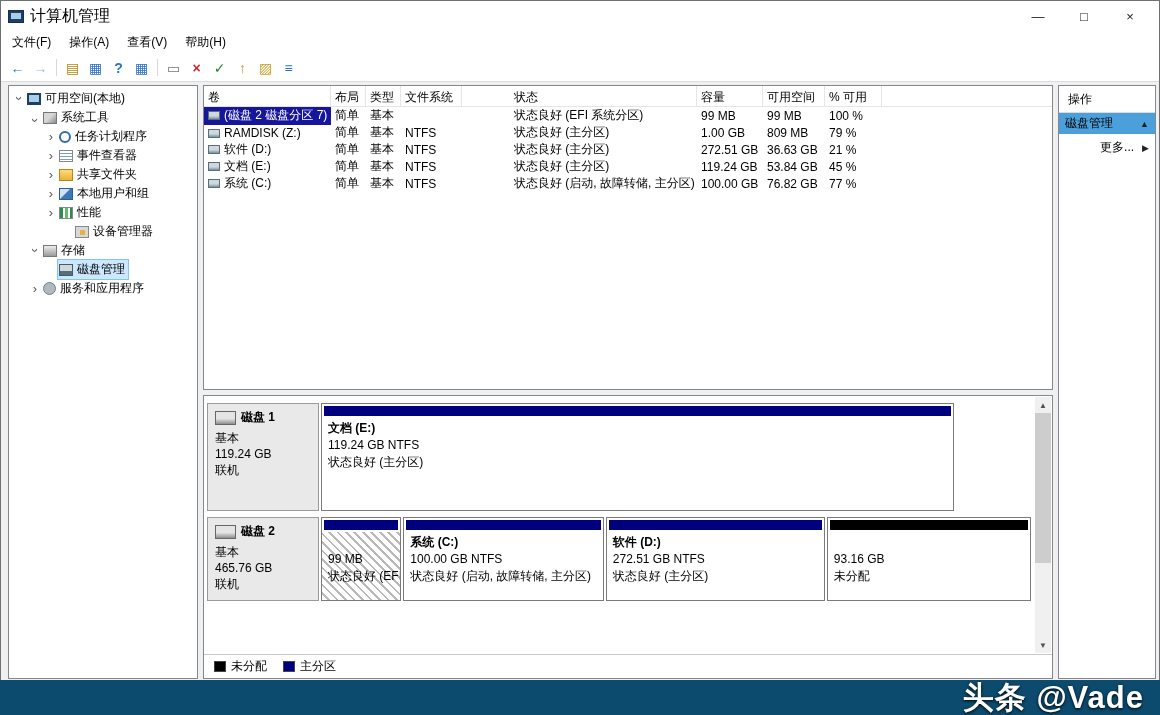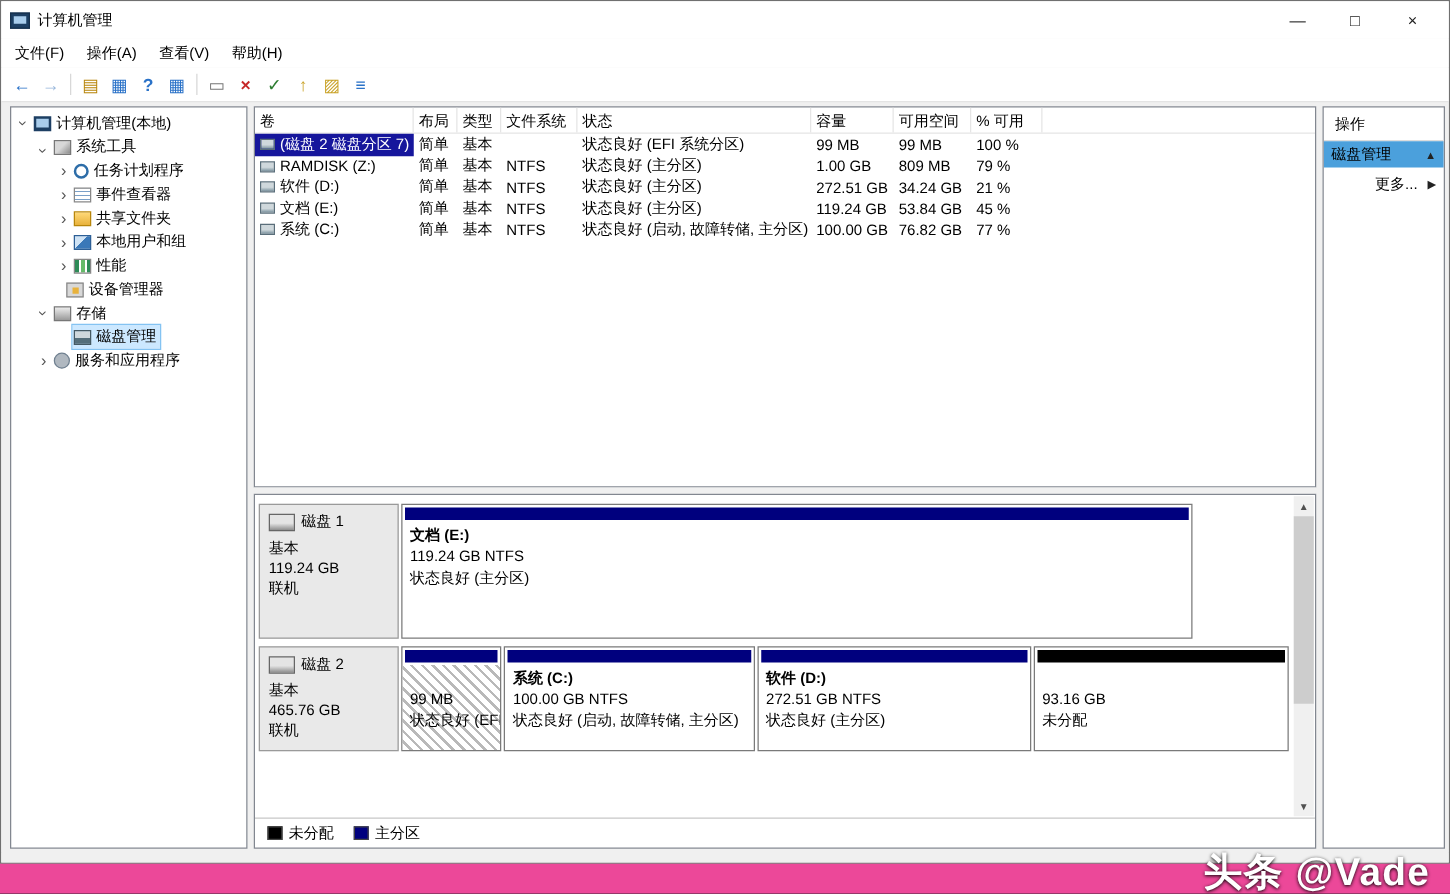--- a/index.html
+++ b/index.html
@@ -5,21 +5,21 @@
   *{margin:0;padding:0;box-sizing:border-box;}
   html,body{width:1160px;height:715px;}
   body{font-family:"Liberation Sans","DejaVu Sans",sans-serif;font-size:12px;color:#000;overflow:hidden;background:#0e0e18;}
   .screen{position:relative;width:1160px;height:715px;background:#0e0e18;}
 
   
   .window{position:absolute;left:0;top:0;width:1160px;height:691px;background:#f0f0f0;border:1px solid #707070;display:flex;flex-direction:column;}
   .titlebar{height:30px;background:#fff;display:flex;align-items:center;padding-left:7px;flex:0 0 auto;}
   .app-icon{width:16px;height:13px;margin-right:6px;position:relative;background:#1d3f63;border:1px solid #16304c;flex:0 0 auto;}
   .app-icon:after{content:"";position:absolute;left:2px;top:2px;right:2px;bottom:3px;background:#a9cdec;}
-  .title-text{font-size:12px;}
+  .title-text{font-size:16px;}
   .win-controls{margin-left:auto;display:flex;height:30px;margin-right:6px;}
   .win-btn{width:46px;height:30px;display:flex;align-items:center;justify-content:center;font-size:13px;color:#222;}
   .menubar{height:23px;background:#fff;display:flex;align-items:center;padding-left:2px;flex:0 0 auto;}
   .menu-item{padding:4px 9px;}
   .toolbar{height:28px;background:#fff;border-bottom:1px solid #dcdcdc;display:flex;align-items:center;padding-left:5px;flex:0 0 auto;}
   .tb-btn{width:23px;height:23px;display:flex;align-items:center;justify-content:center;}
   .tb-glyph{font-size:14px;font-weight:bold;line-height:1;}
   .tb-sep{width:1px;height:17px;background:#d8d8d8;margin:0 4px;}
 
   
@@ -50,35 +50,35 @@
   
   .center{flex:1;display:flex;flex-direction:column;min-width:0;}
   .splitter{height:5px;background:#f0f0f0;flex:0 0 auto;}
 
   
   .volume-pane{height:305px;flex:0 0 auto;display:flex;flex-direction:column;overflow:hidden;}
   .vhead{display:flex;height:21px;border-bottom:1px solid #e5e5e5;flex:0 0 auto;}
   .vhead .vcell{border-right:1px solid #e5e5e5;padding:3px 4px;}
   .vcell{overflow:hidden;white-space:nowrap;flex:0 0 auto;}
   .vcell.fill{flex:1 1 auto;border-right:none;}
-  .c0{width:127px;}.c1{width:35px;}.c2{width:35px;}.c3{width:61px;}.c4{width:187px;}.c5{width:66px;}.c6{width:62px;}.c7{width:57px;}
+  .c0{width:127px;}.c1{width:35px;}.c2{width:35px;}.c3{width:61px;}.c4{width:187px;margin-left:48px;}.c5{width:66px;}.c6{width:62px;}.c7{width:57px;}
   .vbody{flex:1;overflow:hidden;}
   .vrow{display:flex;height:17px;align-items:center;}
   .vrow .vcell{padding:1px 4px;}
   .vol-ico{display:inline-block;width:12px;height:9px;margin-right:4px;background:linear-gradient(#cfd8dc 55%,#78909c);border:1px solid #5a6e7a;vertical-align:-1px;}
   .vcell.sel{background:var(--selection);color:#fff;}
 
   
   .graph-pane{flex:1;display:flex;flex-direction:column;position:relative;min-height:0;}
   .disk-list{flex:0 0 auto;}
   .disk-row{display:flex;margin:7px 20px 0 3px;}
   .disk-row.d0{height:108px;}
   .disk-row.d1{height:84px;margin-top:6px;}
   .disk-label{width:112px;flex:0 0 auto;background:#e9e9e9;border:1px solid #9a9a9a;padding:5px 7px;}
-  .dname{font-weight:normal;display:flex;align-items:center;gap:5px;margin-bottom:4px;}
+  .dname{font-weight:bold;display:flex;align-items:center;gap:5px;margin-bottom:4px;}
   .dicon{width:21px;height:14px;background:linear-gradient(#e4e4e4 55%,#8e8e8e);border:1px solid #666;flex:0 0 auto;}
   .dlline{line-height:16px;}
   .disk-parts{flex:1;display:flex;gap:2px;margin-left:2px;min-width:0;}
   .part{border:1px solid #7a7a7a;background:#fff;display:flex;flex-direction:column;overflow:hidden;flex:0 0 auto;}
   .part-bar{height:10px;margin:2px;flex:0 0 auto;}
   .part-body{flex:1;padding:2px 6px;white-space:nowrap;overflow:hidden;}
   .part.hatched .part-body{background:repeating-linear-gradient(45deg,#fff 0 4px,#b9b9b9 4px 6px);}
   .pl{line-height:17px;}
   .pl.b{font-weight:bold;}
   .pl.empty{height:17px;}
@@ -99,21 +99,21 @@
   .actions-title{padding:5px 9px 4px;border-bottom:1px solid #dcdcdc;}
   .actions-group{height:21px;background:var(--actions-header);display:flex;align-items:center;padding:0 6px;}
   .actions-group .lbl{flex:1;}
   .actions-group .chev{font-size:9px;color:#222;}
   .actions-more{display:flex;align-items:center;justify-content:flex-end;gap:8px;padding:5px 6px;}
   .actions-more .chev{font-size:9px;color:#222;}
 
   .statusbar{height:8px;background:#f0f0f0;flex:0 0 auto;}
 
   
-  .wm{position:absolute;left:0;bottom:0;width:100%;height:24px;background:#ec4899;z-index:5;text-align:right;}
+  .wm{position:absolute;left:0;bottom:0;width:100%;height:35px;background:#0c4a6e;z-index:5;text-align:right;}
   .wm-text{position:absolute;right:16px;bottom:-4px;font-size:31px;font-weight:bold;color:#fff;letter-spacing:1px;white-space:nowrap;text-shadow:0 1px 3px #000;}
 </style>
 </head>
 <body>
 
 <div class="screen">
   <div class="window">
 
     <div class="titlebar">
       <span class="app-icon"></span>
@@ -178,21 +178,21 @@
         </div>
       </div>
 
     <div class="main">
 
       <div class="pane tree-pane">
           <div class="tree-row" style="padding-left: 3px;">
             <span class="expander exp">›</span>
             <span class="tree-node">
               <span class="ticon ti-computer"></span>
-              <span class="tree-label">计算机管理(本地)</span>
+              <span class="tree-label">可用空间(本地)</span>
             </span>
           </div>
           <div class="tree-row" style="padding-left: 19px; align-items: flex-end;">
             <span class="expander exp">›</span>
             <span class="tree-node">
               <span class="ticon ti-tools"></span>
               <span class="tree-label">系统工具</span>
             </span>
           </div>
           <div class="tree-row" style="padding-left: 35px;">
@@ -223,21 +223,21 @@
               <span class="tree-label">本地用户和组</span>
             </span>
           </div>
           <div class="tree-row" style="padding-left: 35px;">
             <span class="expander">›</span>
             <span class="tree-node">
               <span class="ticon ti-performance"></span>
               <span class="tree-label">性能</span>
             </span>
           </div>
-          <div class="tree-row" style="padding-left: 29px;">
+          <div class="tree-row" style="padding-left: 51px;">
             <span class="expander"></span>
             <span class="tree-node">
               <span class="ticon ti-device-manager"></span>
               <span class="tree-label">设备管理器</span>
             </span>
           </div>
           <div class="tree-row" style="padding-left: 19px;">
             <span class="expander exp">›</span>
             <span class="tree-node">
               <span class="ticon ti-storage"></span>
@@ -294,21 +294,21 @@
                 <div class="vcell c6">809 MB</div>
                 <div class="vcell c7">79 %</div>
               </div>
               <div class="vrow">
                 <div class="vcell c0"><span class="vol-ico"></span><span>软件 (D:)</span></div>
                 <div class="vcell c1">简单</div>
                 <div class="vcell c2">基本</div>
                 <div class="vcell c3">NTFS</div>
                 <div class="vcell c4">状态良好 (主分区)</div>
                 <div class="vcell c5">272.51 GB</div>
-                <div class="vcell c6">34.24 GB</div>
+                <div class="vcell c6">36.63 GB</div>
                 <div class="vcell c7">21 %</div>
               </div>
               <div class="vrow">
                 <div class="vcell c0"><span class="vol-ico"></span><span>文档 (E:)</span></div>
                 <div class="vcell c1">简单</div>
                 <div class="vcell c2">基本</div>
                 <div class="vcell c3">NTFS</div>
                 <div class="vcell c4">状态良好 (主分区)</div>
                 <div class="vcell c5">119.24 GB</div>
                 <div class="vcell c6">53.84 GB</div>

